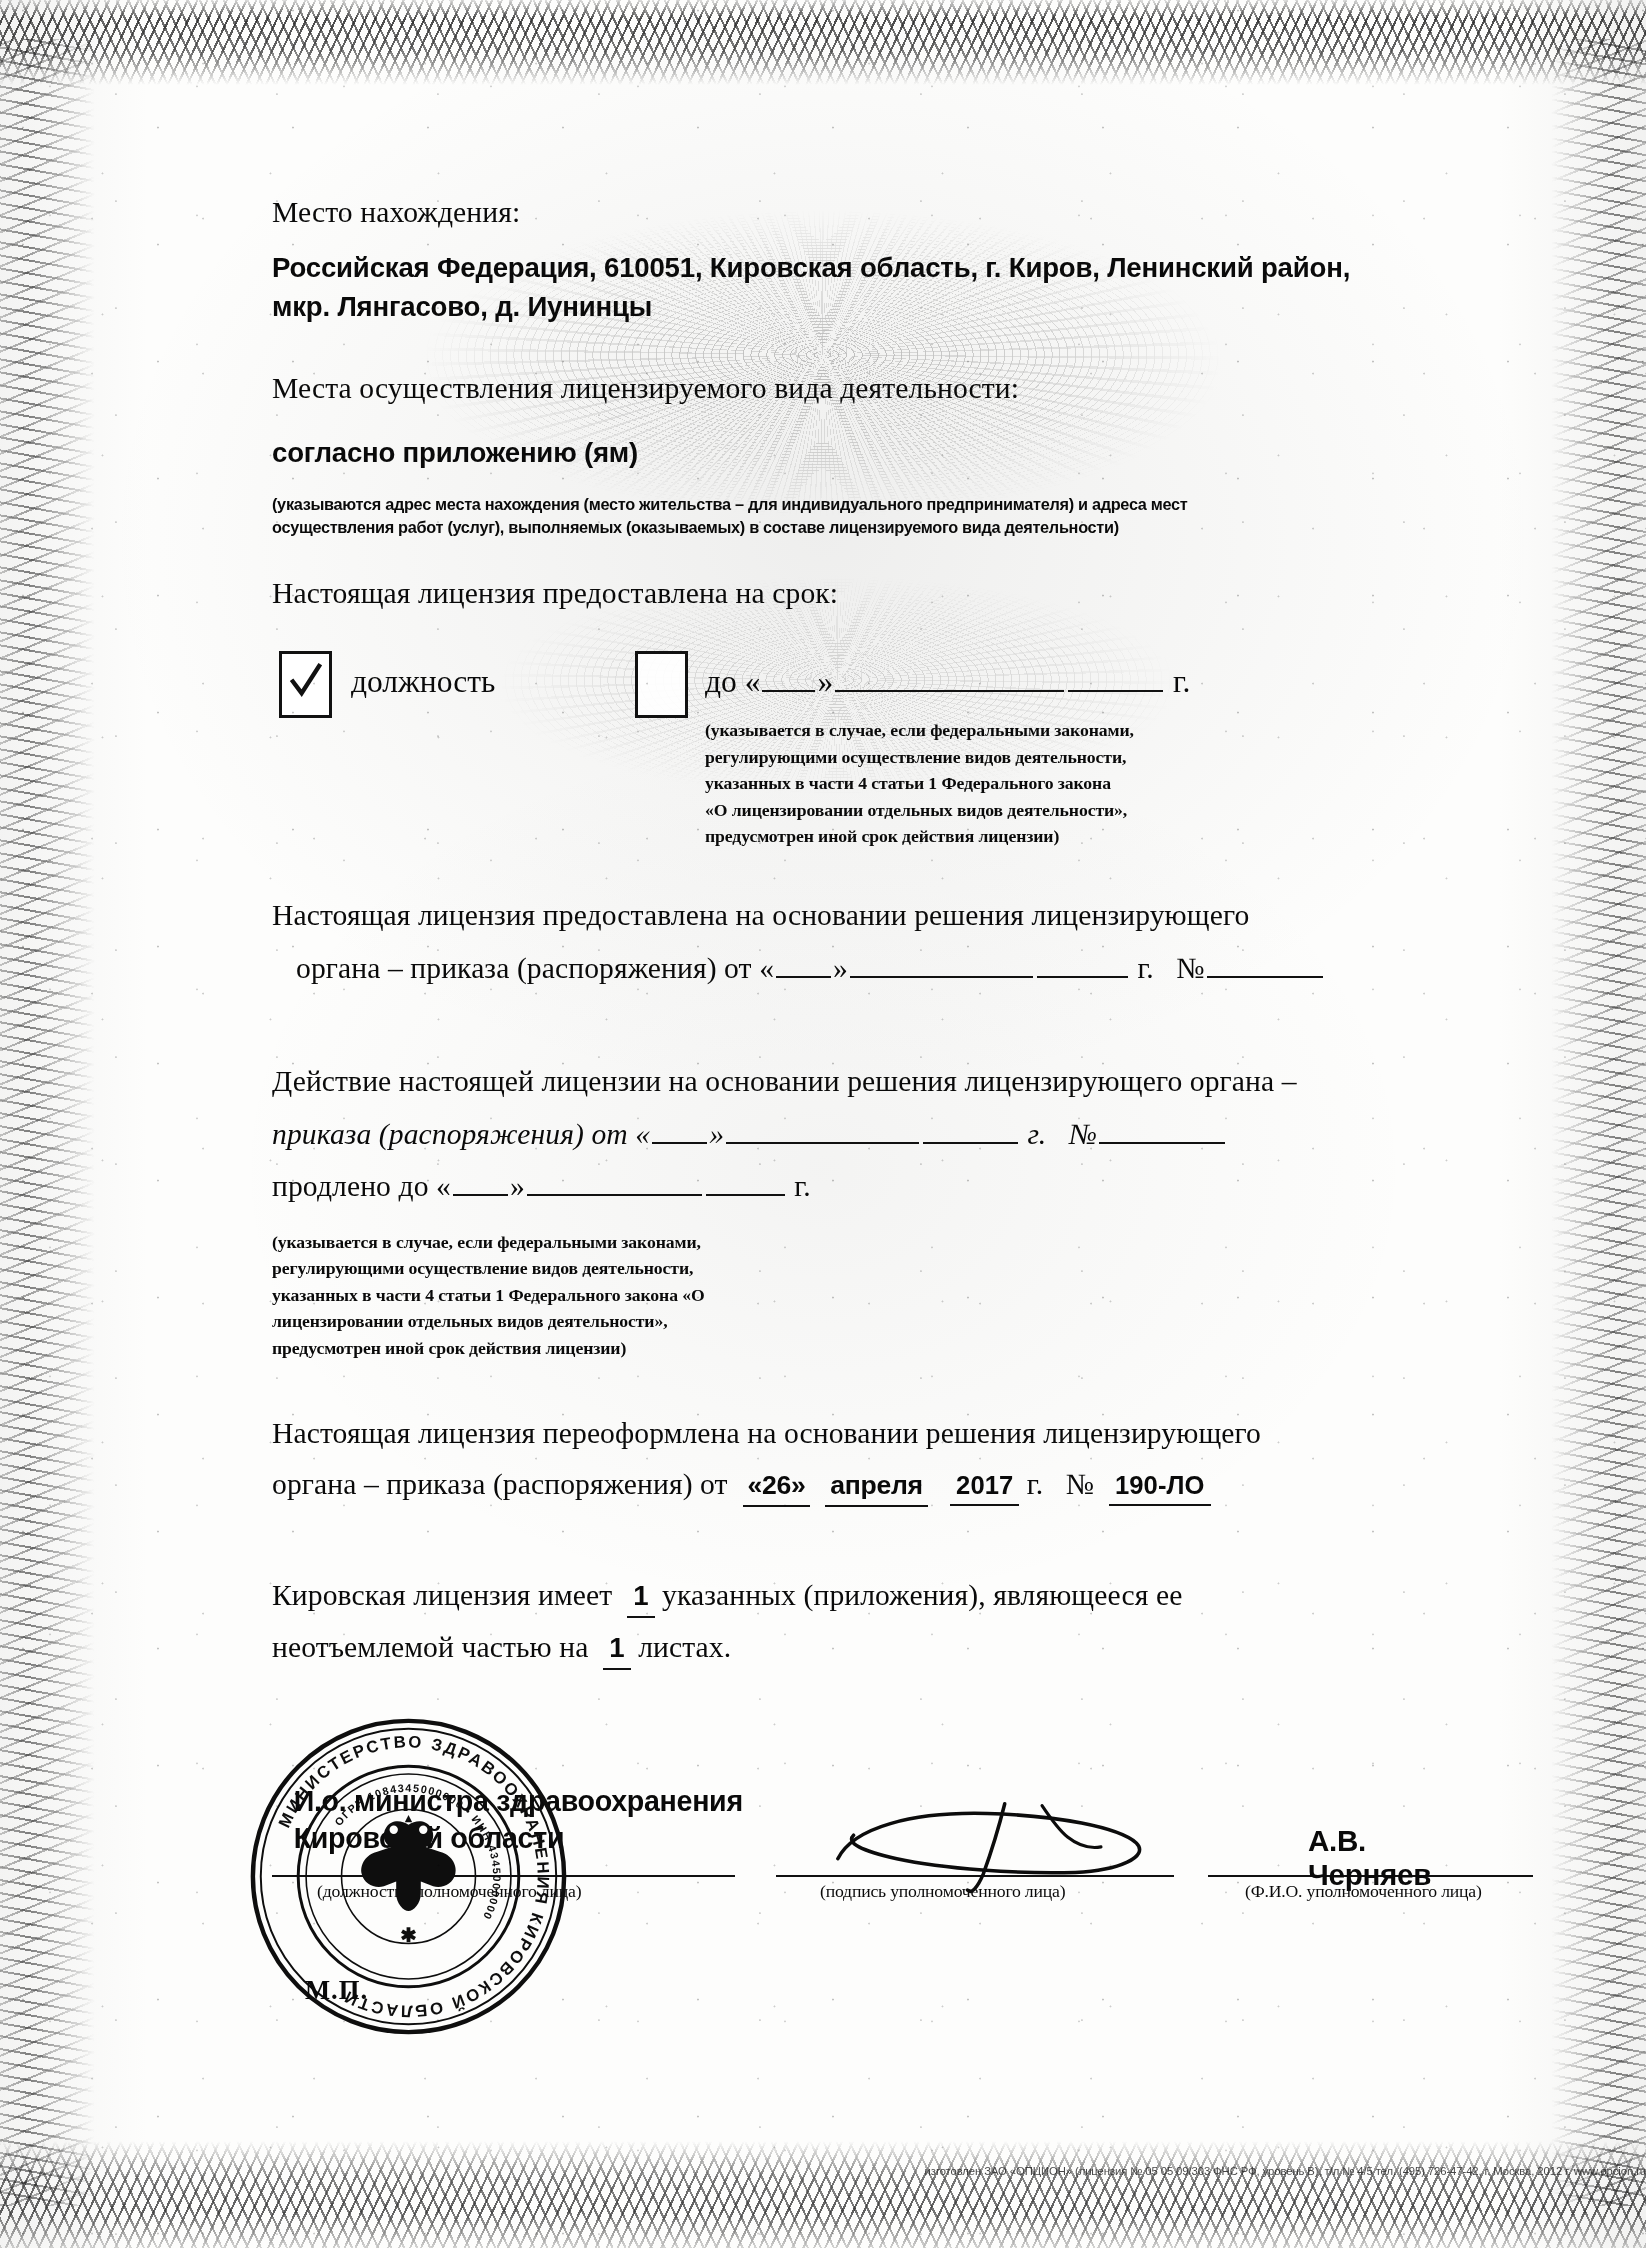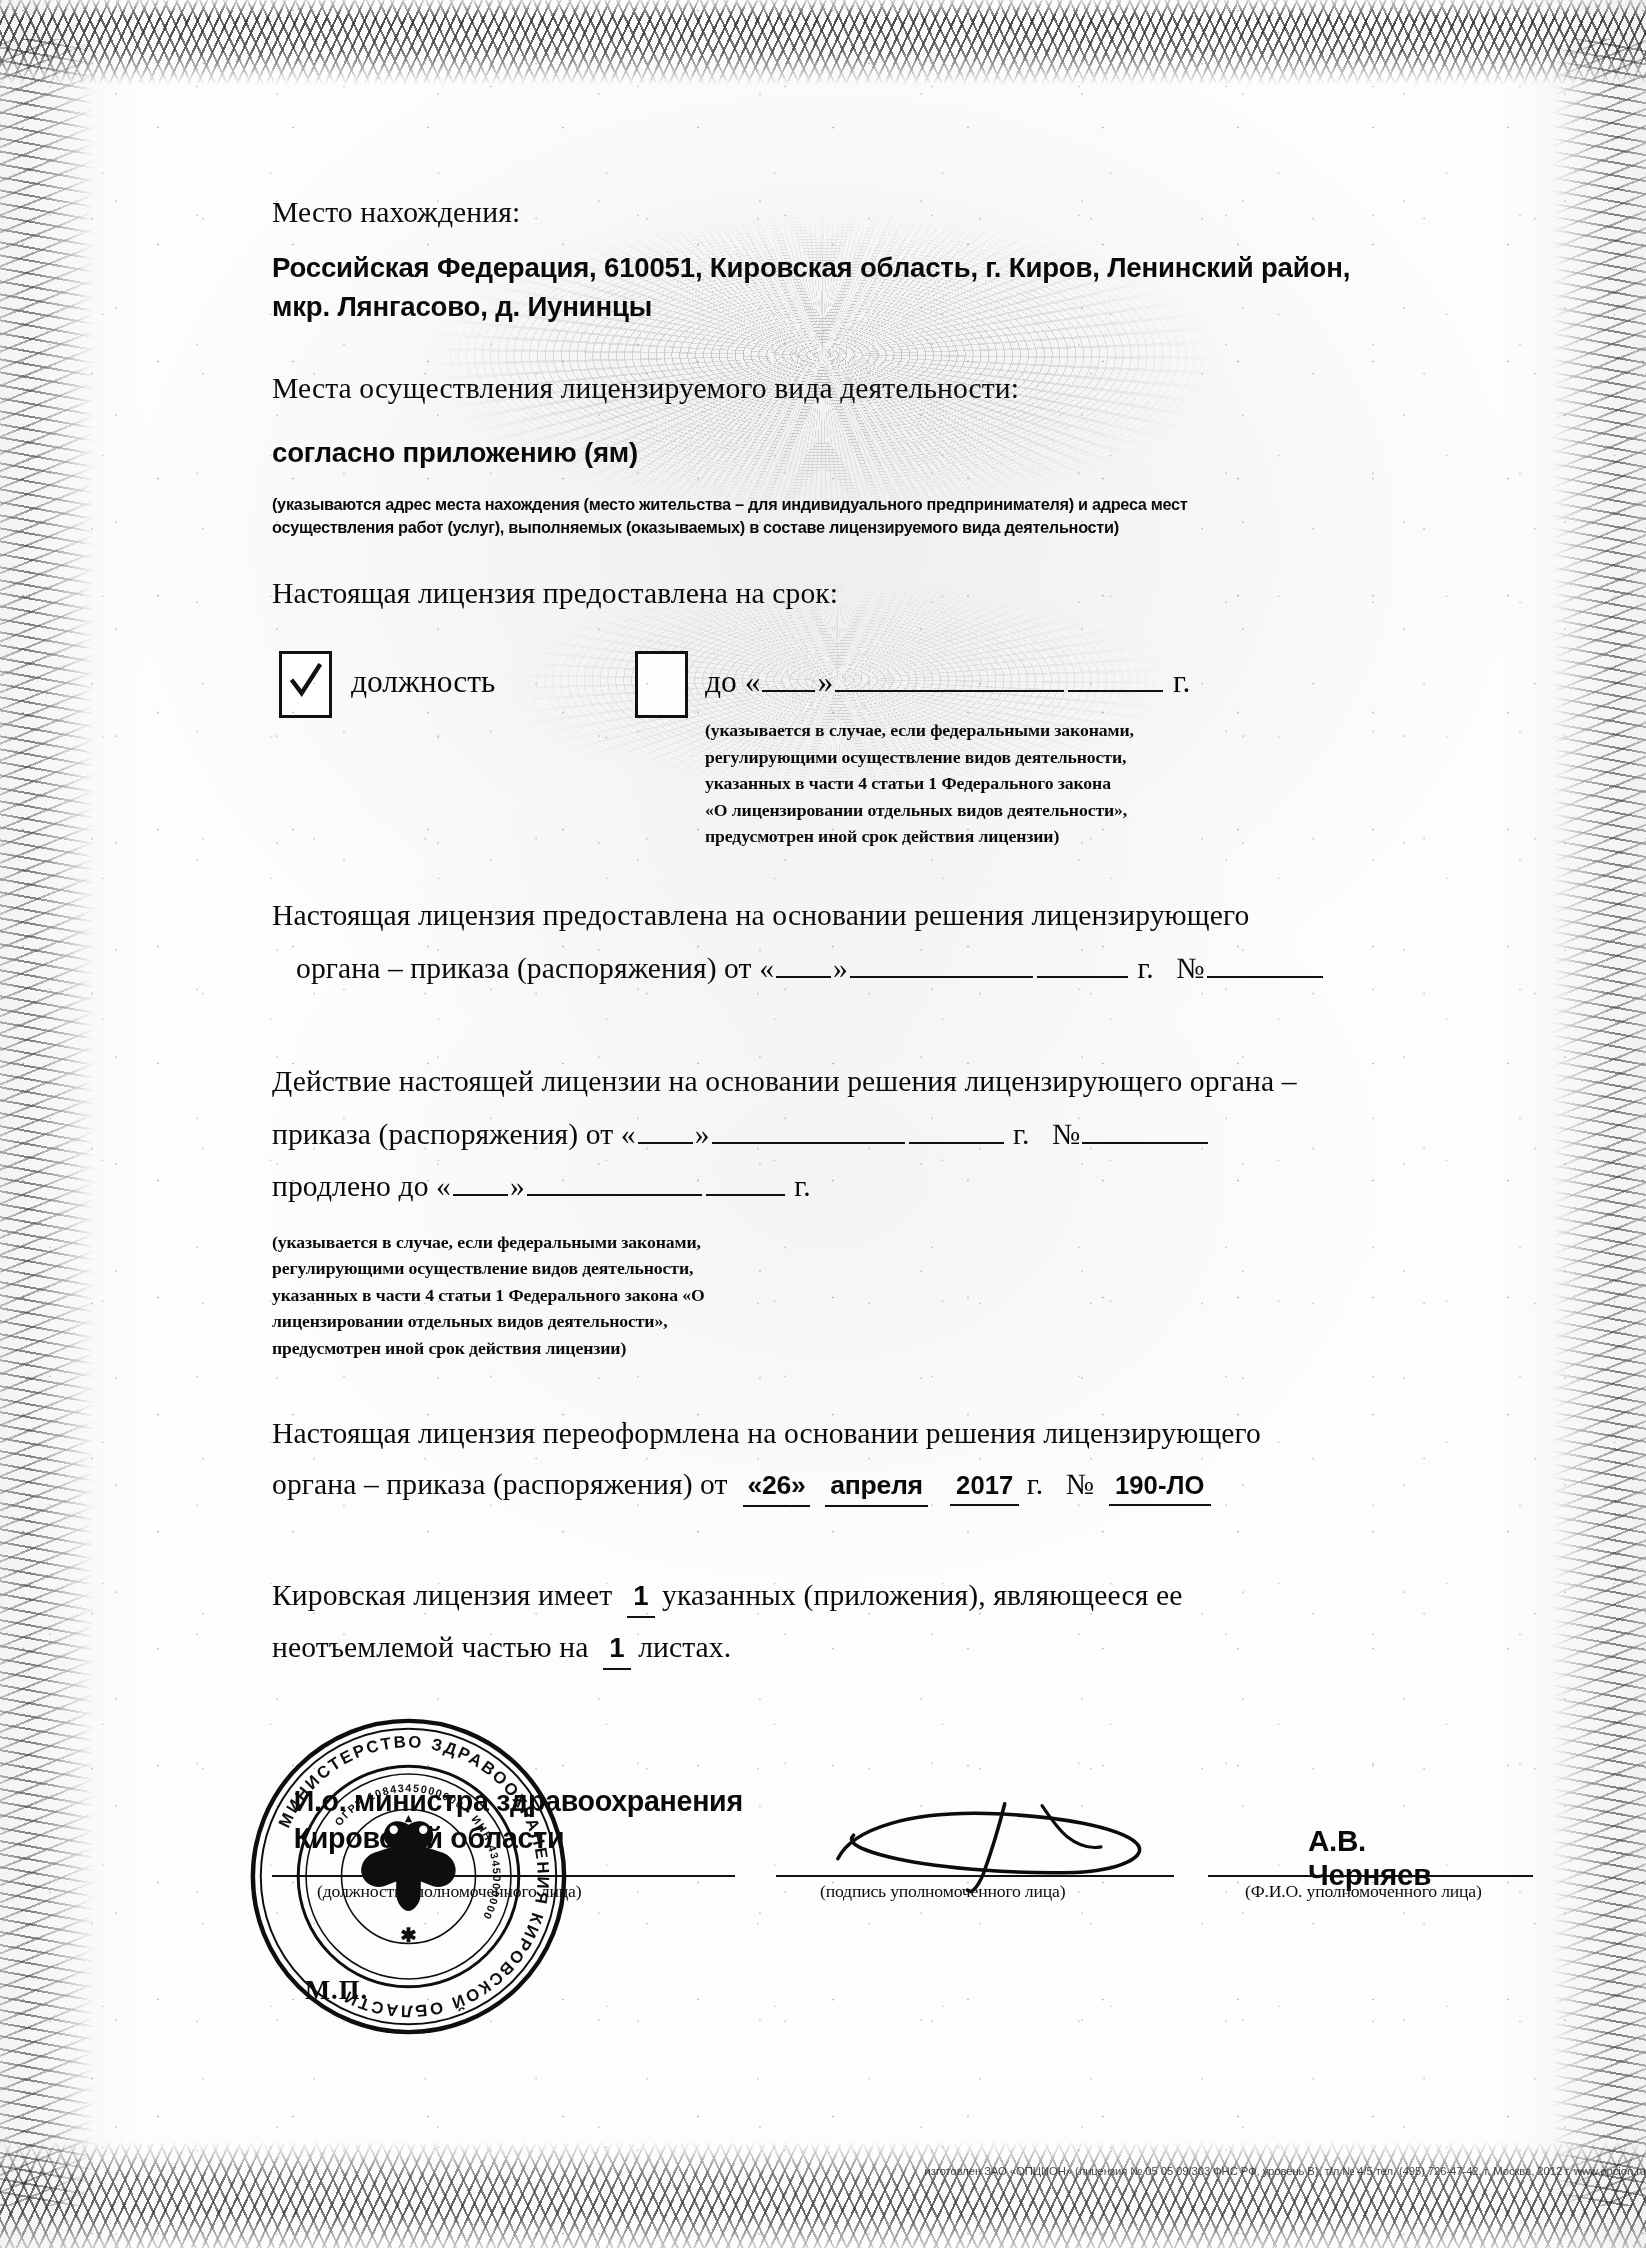--- a/index.html
+++ b/index.html
@@ -305,21 +305,21 @@
 
     <div class="blk" style="top:896px; left:0; width:1162px;">
       <p class="lbl">Настоящая лицензия предоставлена на основании решения лицензирующего</p>
       <p class="lbl" style="margin-top:9.9px; white-space:nowrap;margin-left:24px;">
         <span>органа – приказа (распоряжения) от  «</span><span class="blank" style="width:55px;"></span><span>»</span><span class="blank" style="width:183px;"></span><span class="blank" style="width:91px;"></span>&nbsp;<span>г.</span>&nbsp;&nbsp;&nbsp;<span>№</span><span class="blank" style="width:116px;"></span>
       </p>
     </div>
 
     <div class="blk" style="top:1062px; left:0; width:1162px;">
       <p class="lbl">Действие настоящей лицензии на основании решения лицензирующего органа –</p>
-      <p class="lbl" style="margin-top:9.9px; white-space:nowrap;">
+      <p class="lbl" style="margin-top:9.9px; white-space:nowrap;font-style:italic;">
         <span>приказа (распоряжения)  от  «</span><span class="blank" style="width:55px;"></span><span>»</span><span class="blank" style="width:193px;"></span><span class="blank" style="width:95px;"></span>&nbsp;<span>г.</span>&nbsp;&nbsp;&nbsp;<span>№</span><span class="blank" style="width:126px;"></span>
       </p>
       <p class="lbl" style="margin-top:9.9px; white-space:nowrap;">
         <span>продлено до  «</span><span class="blank" style="width:55px;"></span><span>»</span><span class="blank" style="width:175px;"></span><span class="blank" style="width:79px;"></span>&nbsp;<span>г.</span>
       </p>
 
       <div style="margin-top:21.7px;">
         <p class="fineprint-serif">(указывается в случае, если федеральными законами,</p>
         <p class="fineprint-serif">регулирующими осуществление видов деятельности,</p>
         <p class="fineprint-serif">указанных в части 4 статьи 1 Федерального закона «О</p>

